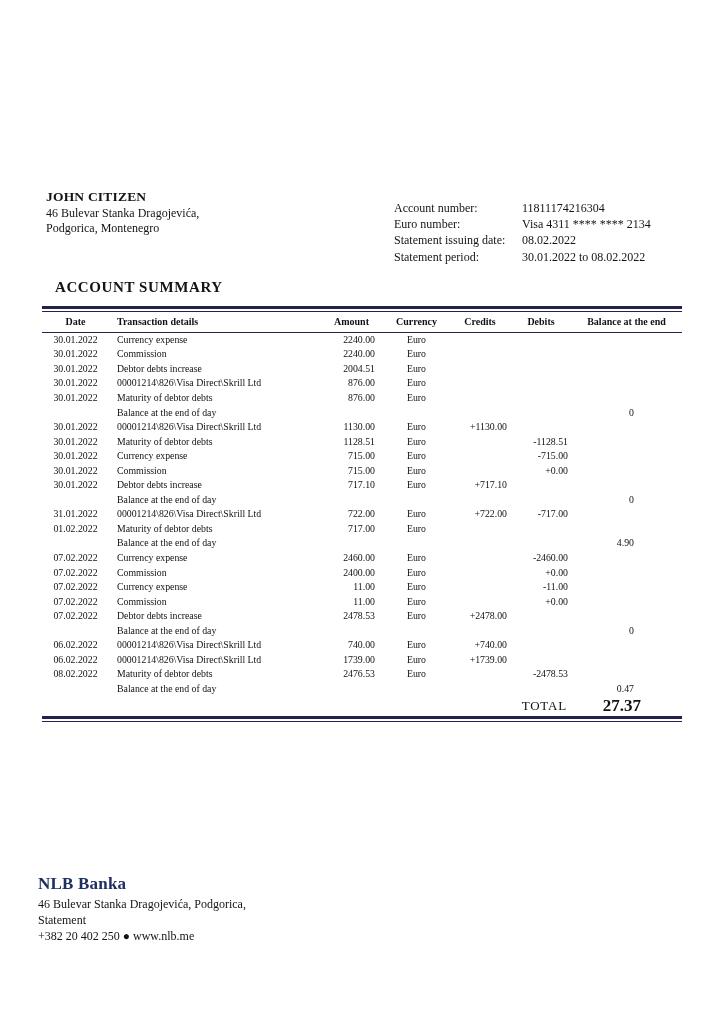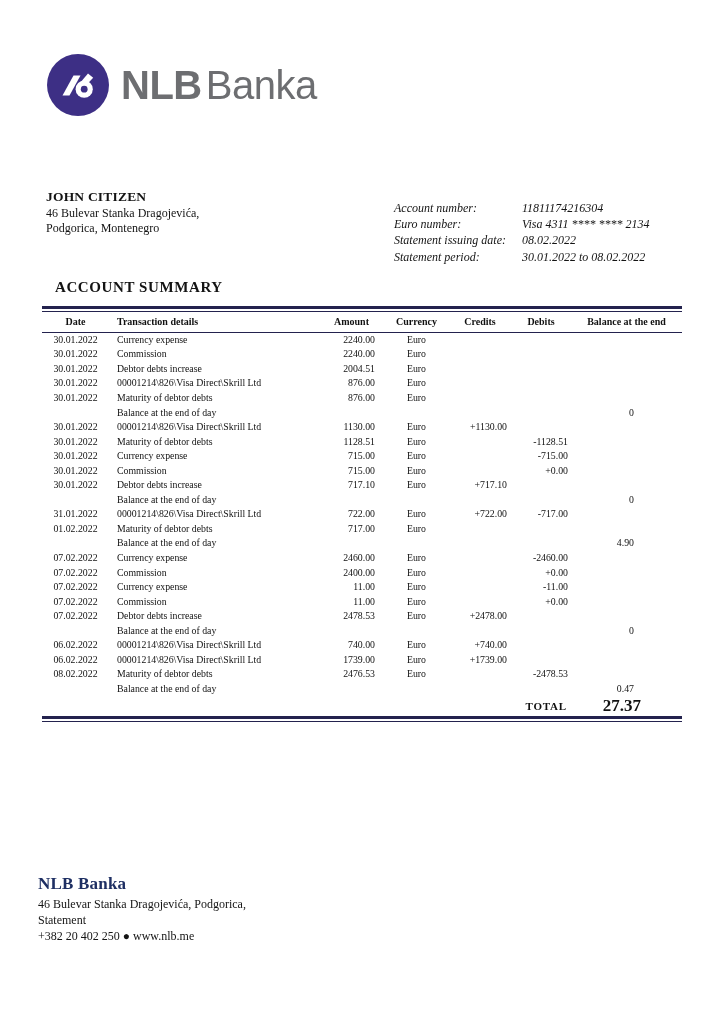--- a/index.html
+++ b/index.html
@@ -25,21 +25,21 @@
   .brand-text{
     margin-left:12px;
     font-family:"Liberation Sans","DejaVu Sans",sans-serif;
     font-size:40px;color:var(--logo-gray);letter-spacing:-0.5px;line-height:62px;
   }
   .brand-text .bold{font-weight:700;}
   .brand-text .reg{font-weight:400;margin-left:4px;}
   
   .customer{position:absolute;left:46px;top:188px;font-size:12px;line-height:1.3;}
   .customer .name{font-size:13.5px;font-weight:700;letter-spacing:0.2px;}
-  .account-info{position:absolute;left:394px;top:200px;font-size:12px;line-height:1.35;font-style:italic;}
+  .account-info{position:absolute;left:394px;top:200px;font-size:12px;line-height:1.35;}
   .ai-row{display:flex;}
   .ai-label{width:128px;flex:0 0 128px;}
   .ai-value{white-space:nowrap;}
   
   .summary-title{
     position:absolute;left:55px;top:279px;
     font-size:15px;font-weight:700;letter-spacing:0.6px;
   }
   .table-wrap{position:absolute;left:42px;top:306px;width:640px;}
   .double-rule{border-top:3px solid var(--rule-navy);}
@@ -57,43 +57,31 @@
   td{height:14.55px;vertical-align:middle;white-space:nowrap;overflow:hidden;}
   .col-date{width:67px;text-align:center;}
   .col-details{width:210px;text-align:left;padding-left:8px;}
   .col-amount{width:65px;text-align:right;padding-right:9px;}
   .col-currency{width:65px;text-align:center;}
   .col-credits{width:62px;text-align:right;padding-right:4px;}
   .col-debits{width:60px;text-align:right;padding-right:3px;}
   .col-balance{width:111px;text-align:right;padding-right:48px;}
   th.col-amount,th.col-credits,th.col-debits,th.col-balance{text-align:center;padding-right:0;margin-top:8px;}
   tfoot td{height:17px;}
-  .total-label{font-weight:700;font-size:11px;letter-spacing:0.8px;text-align:right;padding-right:4px;}
+  .total-label{font-weight:400;font-size:13px;letter-spacing:0.8px;text-align:right;padding-right:4px;}
   .total-value{font-weight:700;font-size:17px;text-align:right;padding-right:41px;}
   
   .footer{position:absolute;left:38px;top:873px;font-size:12px;line-height:1.32;}
   .footer-brand{font-size:17px;font-weight:700;color:var(--brand-navy);margin-bottom:2px;letter-spacing:0.2px;}
 </style>
 </head>
 <body>
 
 <div class="page">
 
-  <header class="brand">
-    <svg class="logo-mark" viewBox="0 0 62 62" aria-hidden="true">
-      <circle cx="31" cy="31" r="31" fill="#3d2f85"></circle>
-      <path d="M15.5 41.5 L26.5 21.5 L33.5 21.5 L22.5 41.5 Z" fill="#ffffff"></path>
-      <path d="M32.5 29.5 L41 19.5 L46.2 23.8 L38 32.5 Z" fill="#ffffff"></path>
-      <circle cx="37.2" cy="35.2" r="8.6" fill="#ffffff"></circle>
-      <circle cx="37.2" cy="35.2" r="3.4" fill="#3d2f85"></circle>
-    </svg>
-    <div class="brand-text">
-      <span class="bold">NLB</span><span class="reg">Banka</span>
-    </div>
-  </header>
 
   <section class="customer">
     <div class="name">JOHN CITIZEN</div>
     <div>46 Bulevar Stanka Dragojevića,</div>
     <div>Podgorica, Montenegro</div>
   </section>
 
   <section class="account-info">
     <div class="ai-row">
       <span class="ai-label">Account number:</span>

